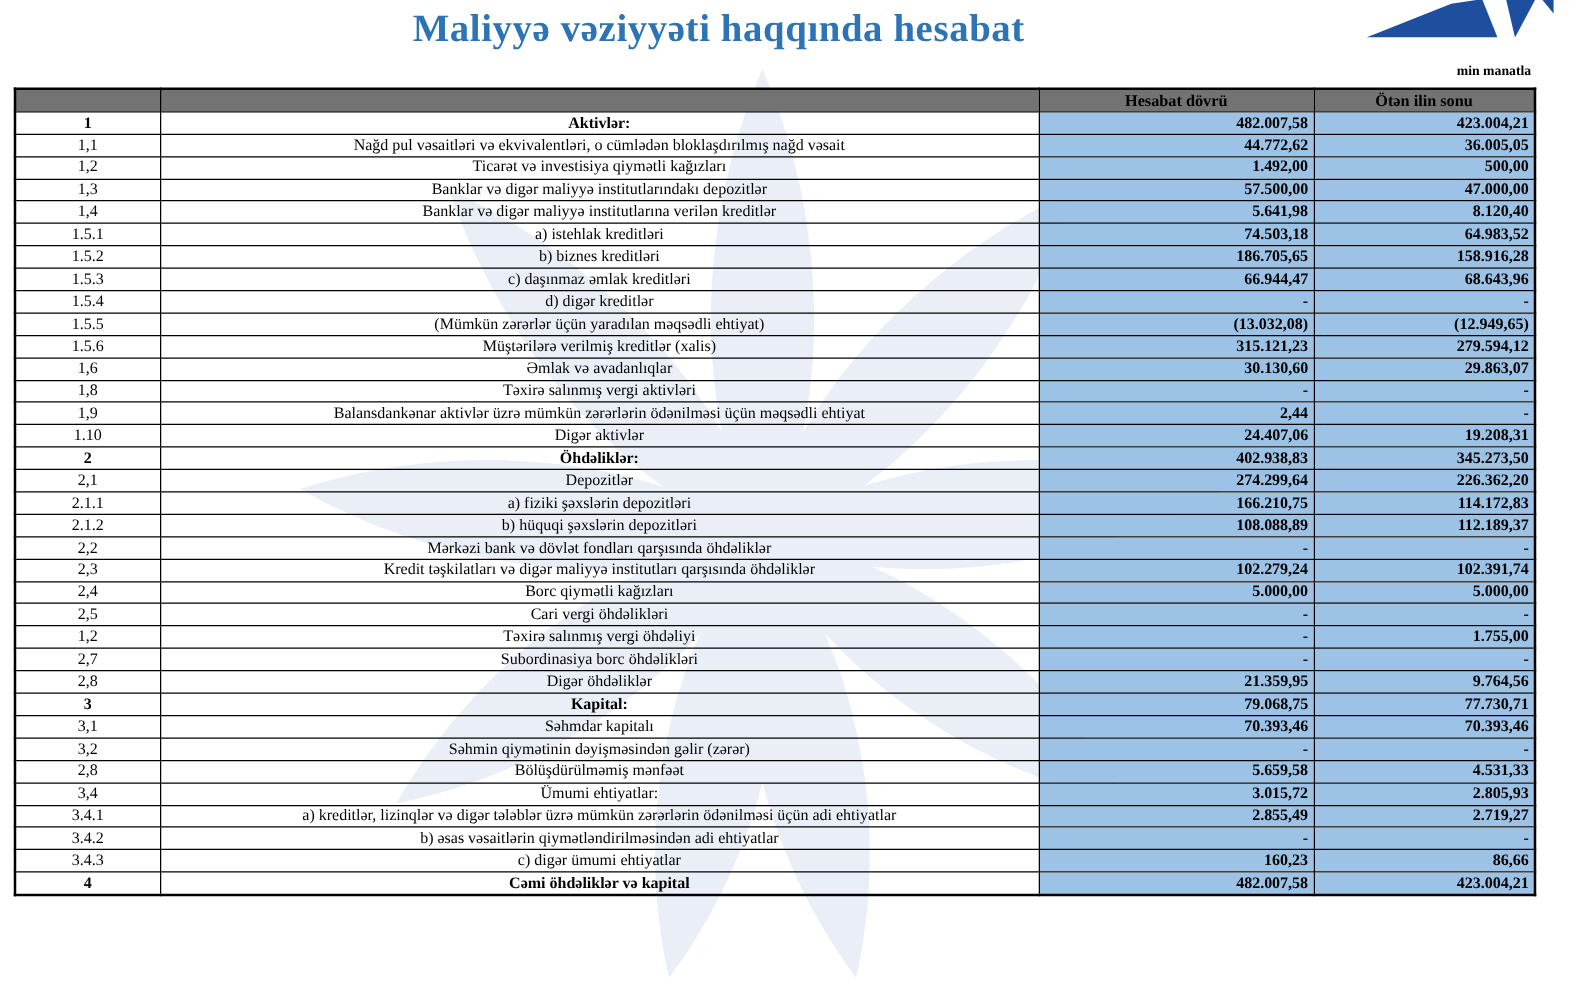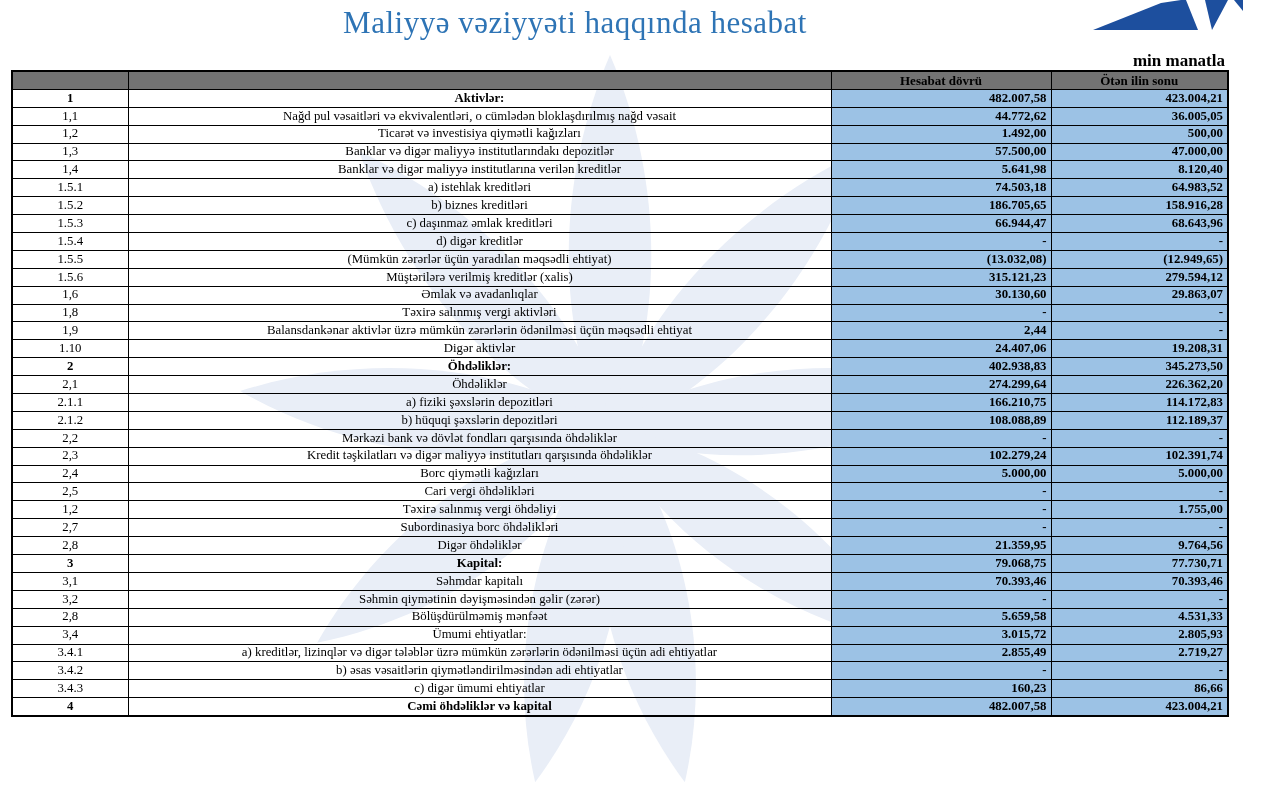--- a/index.html
+++ b/index.html
@@ -6,26 +6,26 @@
   body {
     width:1265px; height:795px;
     background:#ffffff;
     font-family:"Liberation Serif","DejaVu Serif",serif;
     position:relative; overflow:hidden;
   }
   .watermark { position:absolute; left:0; top:0; z-index:0; }
   .logo { position:absolute; top:0; right:22px; z-index:2; }
   .report-title {
     position:absolute; top:5px; left:0; width:1150px;
-    text-align:center; font-size:31px; font-weight:normal;
+    text-align:center; font-size:31px; font-weight:bold;
     color:#2E74B5; letter-spacing:0.5px; z-index:1;
   }
   .unit-note {
     position:absolute; top:51px; right:40px;
-    font-size:17px; font-weight:bold; color:#000; z-index:2;
+    font-size:11px; font-weight:bold; color:#000; z-index:2;
   }
   table.report {
     position:absolute; top:70px; left:11px; z-index:1;
     width:1216px; border-collapse:collapse; table-layout:fixed;
     border:2px solid #000;
   }
   table.report th, table.report td {
     border:1.5px solid #000;
     height:16.9px; padding:0 4px;
     font-size:12.8px; line-height:1.05;
@@ -178,21 +178,21 @@
         <td class="val">19.208,31</td>
       </tr>
       <tr class="section">
         <td class="num">2</td>
         <td class="label">Öhdəliklər:</td>
         <td class="val">402.938,83</td>
         <td class="val">345.273,50</td>
       </tr>
       <tr>
         <td class="num">2,1</td>
-        <td class="label">Öhdəliklər</td>
+        <td class="label">Depozitlər</td>
         <td class="val">274.299,64</td>
         <td class="val">226.362,20</td>
       </tr>
       <tr>
         <td class="num">2.1.1</td>
         <td class="label">a) fiziki şəxslərin depozitləri</td>
         <td class="val">166.210,75</td>
         <td class="val">114.172,83</td>
       </tr>
       <tr>

